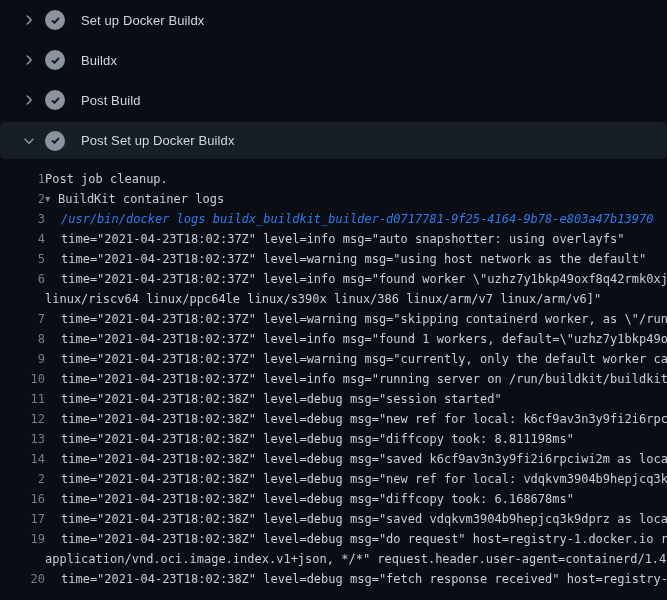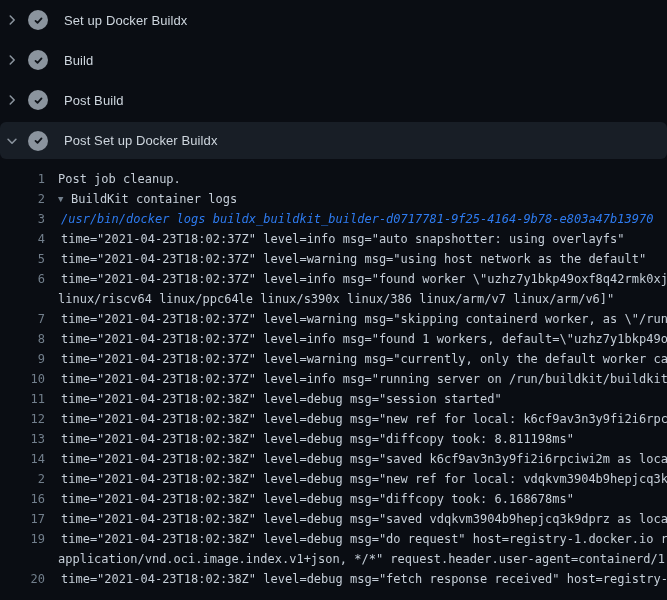--- a/index.html
+++ b/index.html
@@ -6,21 +6,21 @@
   body {
     width: 667px; height: 600px; overflow: hidden;
     background: var(--bg, #0a0d13);
     font-family: "Liberation Sans", sans-serif;
     -webkit-font-smoothing: antialiased;
   }
   
   #steps { width: 667px; }
   .step {
     height: 40px; display: flex; align-items: center;
-    padding: 0 4px; box-sizing: border-box; cursor: pointer;
+    padding: 0 21px; box-sizing: border-box; cursor: pointer;
   }
   .step.expanded {
     height: 37px; margin: 2px 0 1px 0;
     background: var(--rowbg, #181e26);
     border-radius: 6px;
   }
   .chev { width: 16px; height: 16px; flex: none; display: flex; align-items: center; justify-content: center; }
   .check {
     width: 20px; height: 20px; flex: none; margin-left: 8px;
     border-radius: 50%; background: var(--checkbg, #8b949e);
@@ -34,21 +34,21 @@
   #log { padding-top: 9px; }
   .lrow {
     height: 20px; line-height: 20px; display: flex;
     font-family: "DejaVu Sans Mono", monospace; font-size: 12px;
     white-space: pre; overflow: hidden;
   }
   .lnum {
     width: 45px; flex: none; text-align: right;
     color: var(--numfg, #727f8c); cursor: pointer;
   }
-  .ltext { margin-left: 13px; color: var(--logfg, #c5ced8); }
+  .ltext { color: var(--logfg, #c5ced8); }
   .lrow.child .ltext, .lrow.command .ltext { margin-left: 16px; }
   .lrow.command .ltext { color: var(--cmdfg, #2e7bf0); font-style: italic; }
   .tri {
     display: inline-block; width: 13px; font-size: 9px;
     color: var(--numfg, #727f8c); vertical-align: 1px;
   }
 </style>
 </head>
 <body>
 
@@ -70,21 +70,21 @@
       <span class="chev">
         <svg width="14" height="14" viewBox="0 0 16 16" fill="none">
           <path d="M6 3.5l4.5 4.5L6 12.5" stroke="#8b949e" stroke-width="1.8" stroke-linecap="round" stroke-linejoin="round"></path>
         </svg>
       </span>
       <span class="check">
         <svg width="13" height="13" viewBox="0 0 16 16" fill="none">
           <path d="M4.3 8.4l2.5 2.5 4.9-5.4" stroke="#0f141a" stroke-width="2.2" stroke-linecap="round" stroke-linejoin="round"></path>
         </svg>
       </span>
-      <span class="step-title">Build</span>
+      <span class="step-title">Buildx</span>
     </div>
     <div class="step">
       <span class="chev">
         <svg width="14" height="14" viewBox="0 0 16 16" fill="none">
           <path d="M6 3.5l4.5 4.5L6 12.5" stroke="#8b949e" stroke-width="1.8" stroke-linecap="round" stroke-linejoin="round"></path>
         </svg>
       </span>
       <span class="check">
         <svg width="13" height="13" viewBox="0 0 16 16" fill="none">
           <path d="M4.3 8.4l2.5 2.5 4.9-5.4" stroke="#0f141a" stroke-width="2.2" stroke-linecap="round" stroke-linejoin="round"></path>

